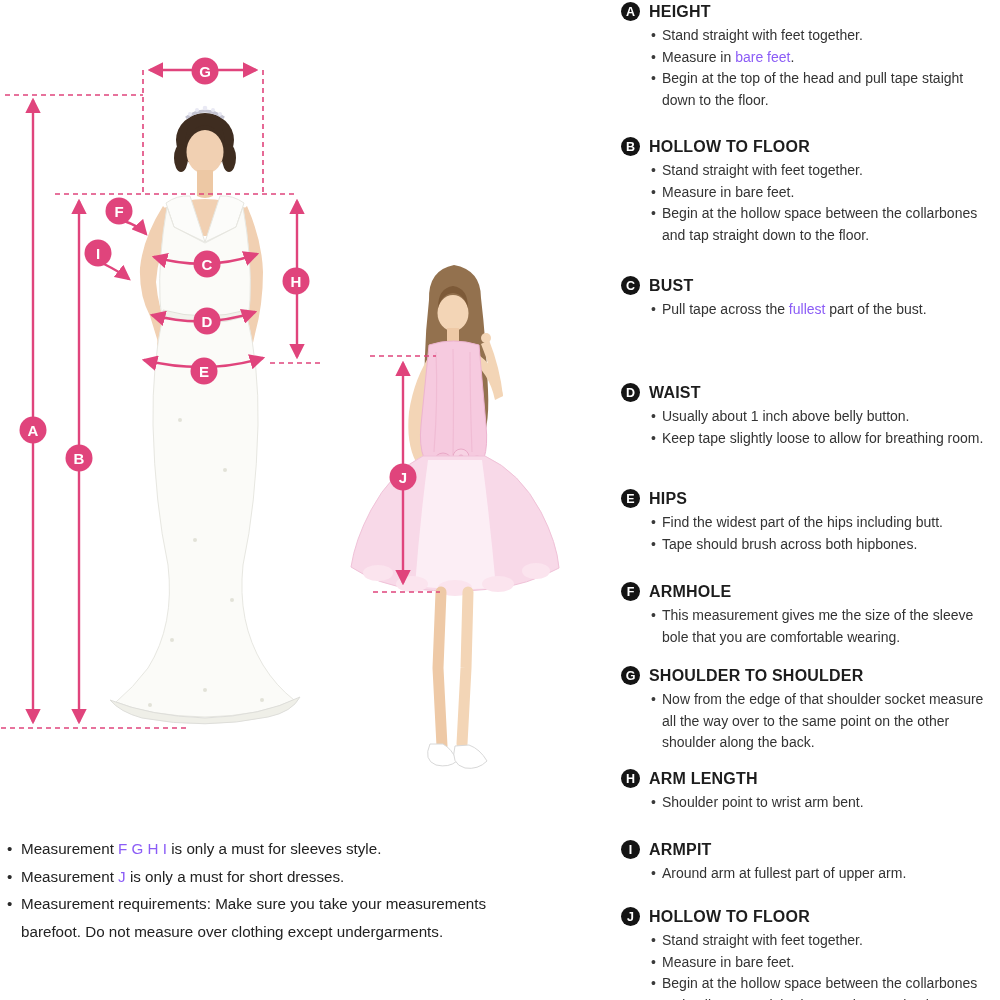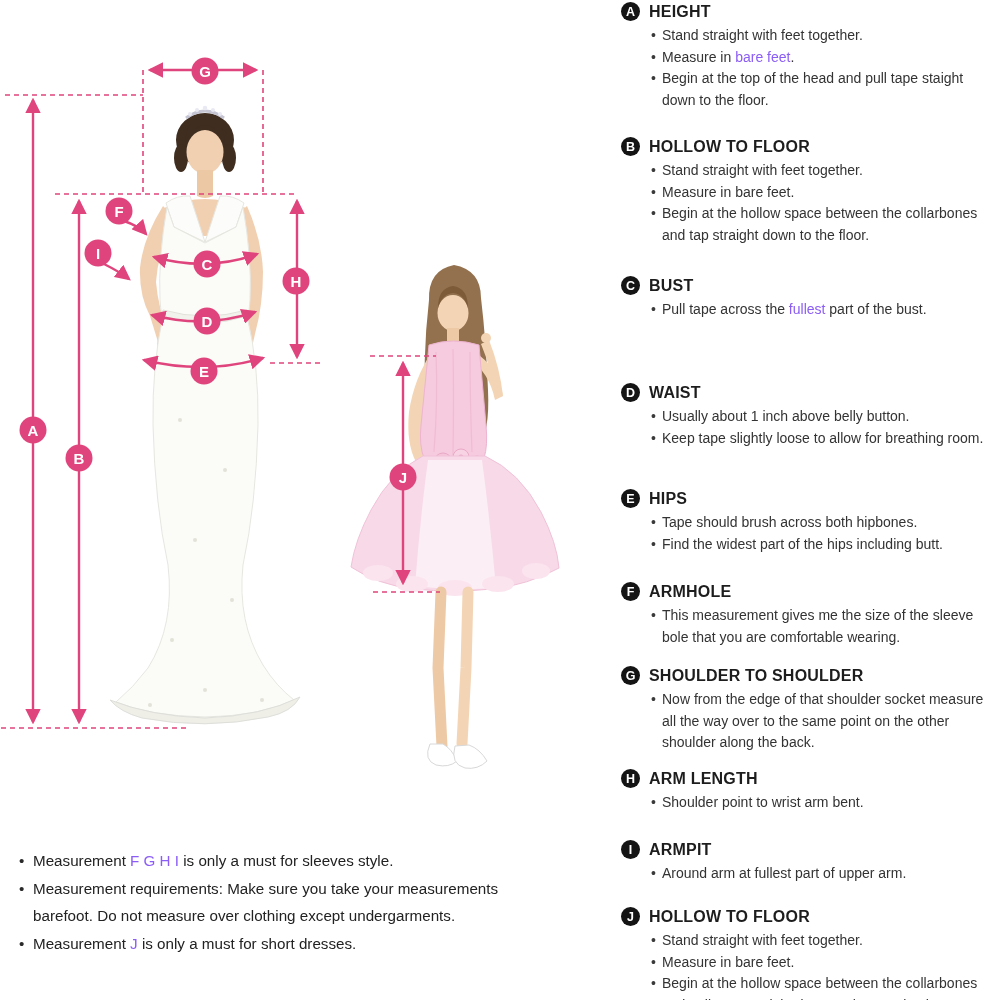--- a/index.html
+++ b/index.html
@@ -10,21 +10,21 @@
   .sec-head { display:flex; align-items:center; gap:9px; }
   .badge-dark { flex:0 0 auto; width:19px; height:19px; border-radius:50%; background:#141414; color:#fff;
                 font-weight:bold; font-size:12.5px; display:flex; align-items:center; justify-content:center; }
   .sec-title { margin:0; font-size:16px; font-weight:bold; color:#1d1d1d; letter-spacing:.2px; }
   .bullets { margin:4px 0 0 30px; padding:0; list-style:none; }
   .bullets li { position:relative; padding-left:11px; font-size:14px; line-height:21.5px; color:#333; }
   .bullets li::before { content:"\2022"; position:absolute; left:0; top:0; color:#3a3a3a; }
   .pink { color:#8b5cf6; }
 
   
-  .notes { position:absolute; left:3px; top:831px; width:514px; margin:16px; padding:0; list-style:none; }
+  .notes { position:absolute; left:3px; top:831px; width:514px; margin:4px; padding:0; list-style:none; }
   .notes li { position:relative; padding-left:14px; font-size:15.2px; line-height:27.5px; color:#222; }
   .notes li::before { content:"\2022"; position:absolute; left:0; top:0; color:#2a2a2a; }
 
   .diagram-svg { position:absolute; left:0; top:0; }
   svg text.badge-letter { fill:#fff; font-weight:bold; font-size:15px; font-family:"Liberation Sans",sans-serif; }
 </style>
 </head>
 <body>
 
 <div class="canvas">
@@ -224,22 +224,22 @@
       <li><span>Keep tape slightly loose to allow for breathing room.</span><span class="pink"></span><span></span></li>
     </ul>
   </div>
 
   <div class="section" style="top:489px">
     <div class="sec-head">
         <span class="badge-dark">E</span>
       <h3 class="sec-title">HIPS</h3>
       </div>
     <ul class="bullets">
+      <li><span>Find the widest part of the hips including butt.</span><span class="pink"></span><span></span></li>
       <li><span>Tape should brush across both hipbones.</span><span class="pink"></span><span></span></li>
-      <li><span>Find the widest part of the hips including butt.</span><span class="pink"></span><span></span></li>
     </ul>
   </div>
 
   <div class="section" style="top:582px">
     <div class="sec-head">
         <span class="badge-dark">F</span>
       <h3 class="sec-title">ARMHOLE</h3>
       </div>
     <ul class="bullets">
       <li><span>This measurement gives me the size of the sleeve bole that you are comfortable wearing.</span><span class="pink"></span><span></span></li>
@@ -283,17 +283,17 @@
       </div>
     <ul class="bullets">
       <li><span>Stand straight with feet together.</span><span class="pink"></span><span></span></li>
       <li><span>Measure in bare feet.</span><span class="pink"></span><span></span></li>
       <li><span>Begin at the hollow space between the collarbones and pull tape straight down to the your leg hem you want.</span><span class="pink"></span><span></span></li>
     </ul>
   </div>
 
   <ul class="notes">
     <li><span>Measurement </span><span class="pink">F G H I</span><span> is only a must for sleeves style.</span></li>
+    <li><span>Measurement </span><span class="pink">J</span><span> is only a must for short dresses.</span></li>
     <li><span>Measurement requirements: Make sure you take your measurements barefoot. Do not measure over clothing except undergarments.</span><span class="pink"></span><span></span></li>
-    <li><span>Measurement </span><span class="pink">J</span><span> is only a must for short dresses.</span></li>
   </ul>
 
 </div>
 
 </body></html>

